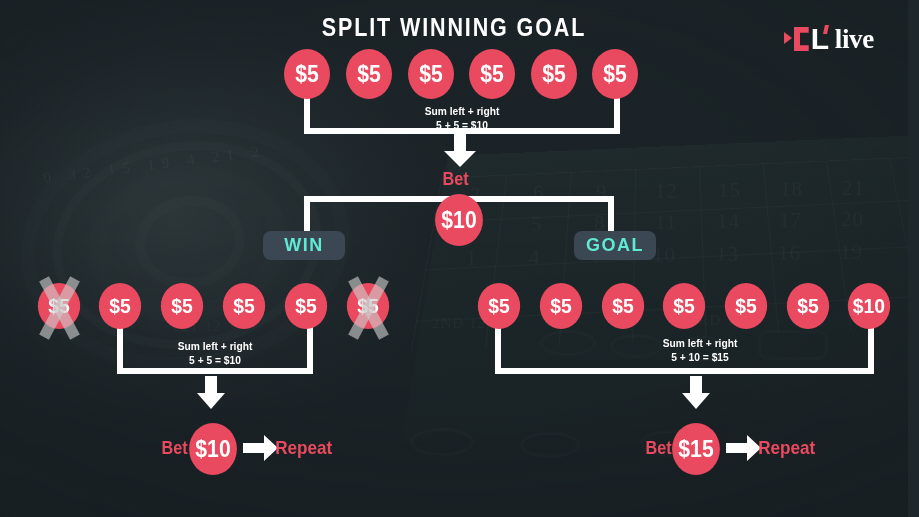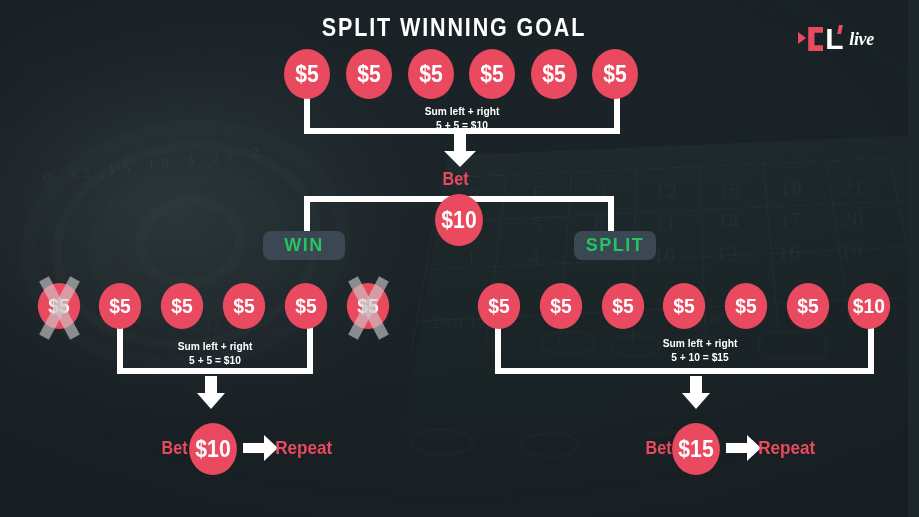--- a/index.html
+++ b/index.html
@@ -120,21 +120,21 @@
     width: 15px; height: 30px;
     color: #fff; font-size: 30px; font-weight: bold; line-height: 30px;
     font-family: "Liberation Sans", sans-serif;
   }
   .logo-tick {
     position: absolute; left: 40px; top: 2px;
     width: 4px; height: 9px; background: #ea4a5f;
     transform: skewX(-12deg);
   }
   .logo-live {
-    color: #fff; font-size: 18px; font-style: italic; font-weight: bold;
+    color: #fff; font-size: 27px; font-weight: bold;
     letter-spacing: -.3px; margin-right: 6px;
     font-family: "Liberation Serif", serif;
   }
   .logo-casinos {
     color: #fff; font-size: 25px; font-weight: bold; letter-spacing: -.2px;
     font-family: "Liberation Sans", sans-serif;
   }
 
   
   .chip {
@@ -211,21 +211,21 @@
     font-size: 19px;
     font-weight: bold;
     font-family: "Liberation Sans Narrow", "Liberation Sans", sans-serif;
     transform: scaleX(.9);
     z-index: 6;
   }
 
   .outcome {
     position: absolute;
     background: #3b4752;
-    color: #22c55e;
+    color: #5eead4;
     border-radius: 8px;
     display: flex; align-items: center; justify-content: center;
     font-size: 18px; font-weight: bold;
     letter-spacing: 1.5px;
     font-family: "Liberation Sans Narrow", "Liberation Sans", sans-serif;
     z-index: 6;
   }
 
   .split-line { position: absolute; background: #fff; z-index: 2; }
 
@@ -321,21 +321,21 @@
 
     <div class="label-bet" style="left:441px; top:169px;">Bet</div>
 
     <div class="chip lg" style="left:433px; top:194px;">$10</div>
 
     <div class="split-line" style="left:304px; top:196px; width:310px; height:6px;"></div>
     <div class="split-line" style="left:304px; top:196px; width:6px; height:36px;"></div>
     <div class="split-line" style="left:608px; top:196px; width:6px; height:36px;"></div>
 
     <div class="outcome" style="left:263px; top:231px; width:82px; height:29px;">WIN</div>
-    <div class="outcome" style="left:574px; top:231px; width:82px; height:29px;">SPLIT</div>
+    <div class="outcome" style="left:574px; top:231px; width:82px; height:29px;">GOAL</div>
 
     <div class="chip sm" style="left:36px; top:283px;">$5</div>
     <div class="xmark" style="left:28px; top:275px;"></div>
 
     <div class="chip sm" style="left:97px; top:283px;">$5</div>
     <div class="chip sm" style="left:159px; top:283px;">$5</div>
     <div class="chip sm" style="left:221px; top:283px;">$5</div>
     <div class="chip sm" style="left:283px; top:283px;">$5</div>
 
     <div class="chip sm" style="left:345px; top:283px;">$5</div>

